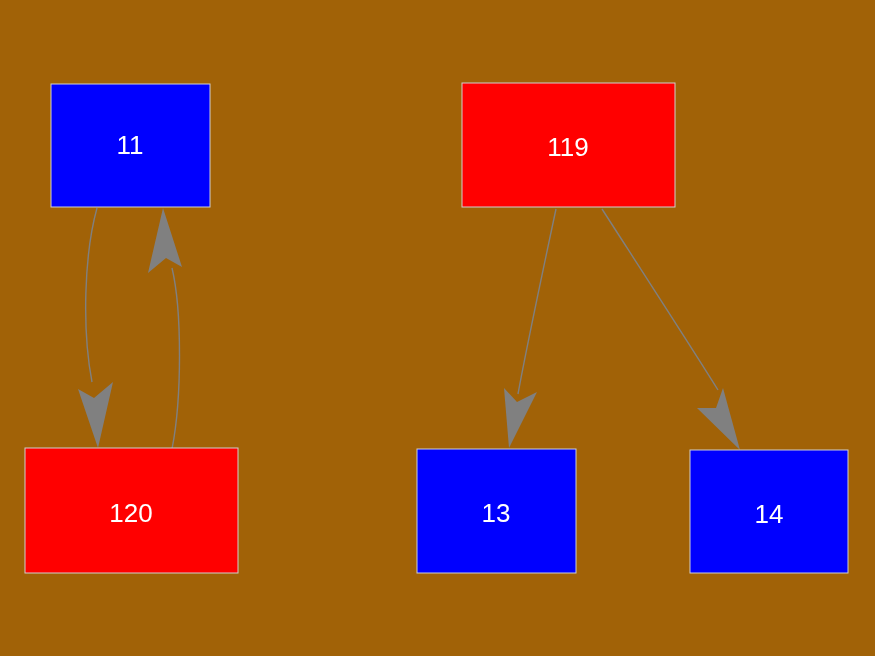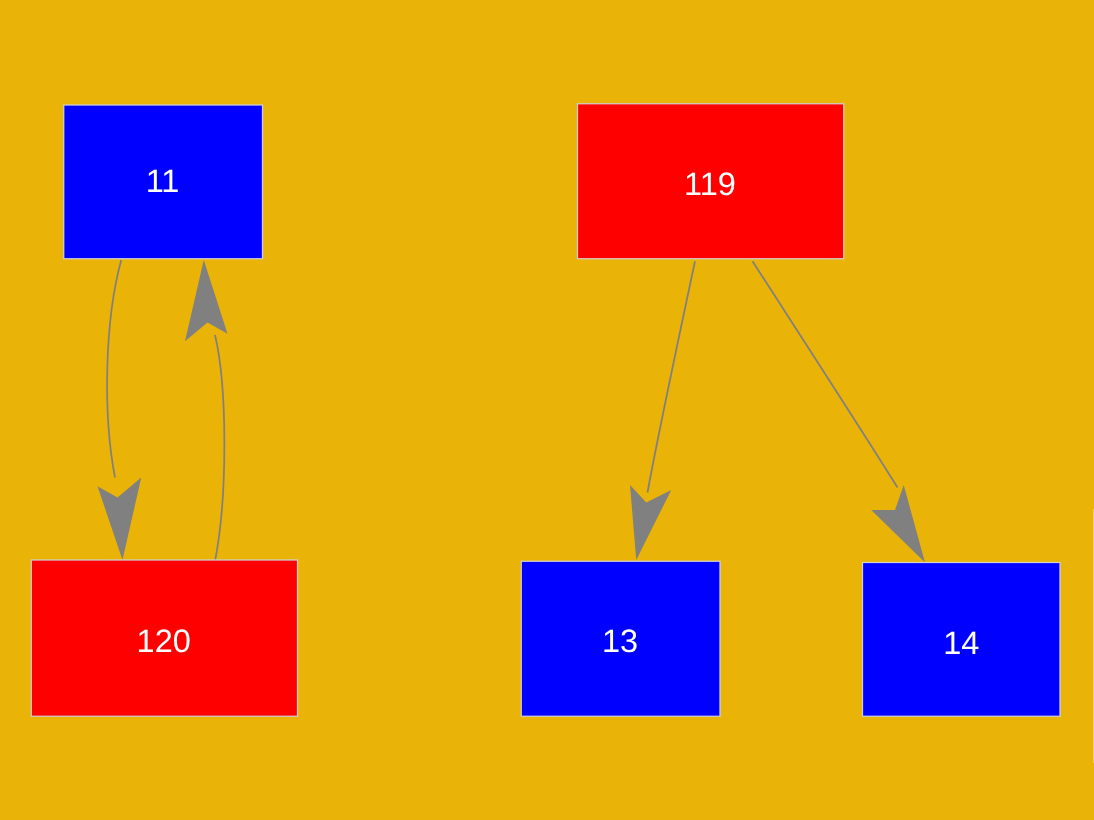--- a/index.html
+++ b/index.html
@@ -7,21 +7,21 @@
     padding: 0;
     background: #ffffff;
   }
   body {
     font-family: "Liberation Sans", sans-serif;
   }
   #canvas {
     position: relative;
     width: 875px;
     height: 656px;
-    background: #eab308;
+    background: #a16207;
     overflow: hidden;
   }
   #graph-svg {
     position: absolute;
     left: 0;
     top: 0;
     width: 875px;
     height: 656px;
   }
   .edge-line {

